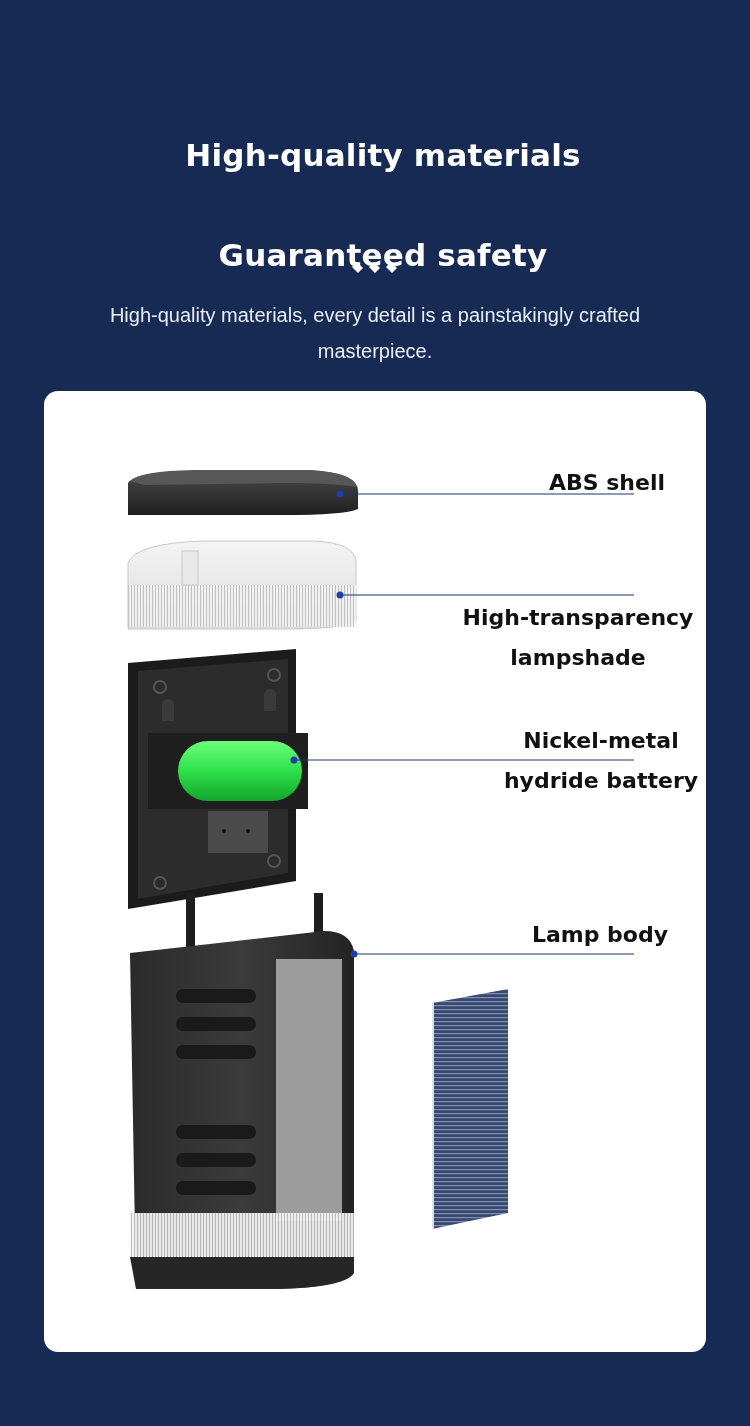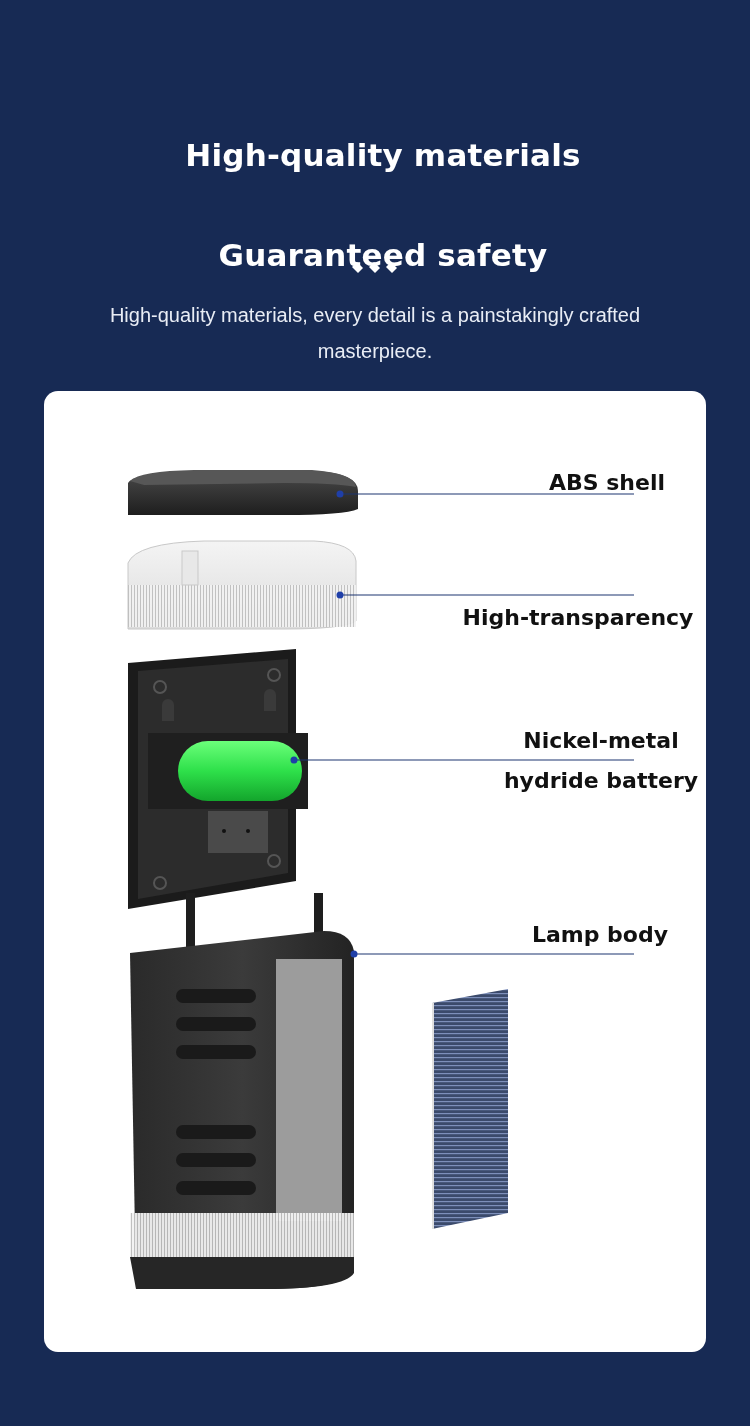--- a/index.html
+++ b/index.html
@@ -144,20 +144,21 @@
       <line x1="310" y1="563" x2="590" y2="563"></line>
       <circle cx="310" cy="563" r="3.5" fill="#1f3fa8" stroke="none"></circle>
     </g>
   </svg>
 
   <div class="label" style="left:470px; top:72px; width:186px;">
     <div>ABS shell</div>
   </div>
   <div class="label" style="left:414px; top:163px; width:240px;margin-top:44px;">
     <div>High-transparency</div>
+    <div>lampshade</div>
   </div>
   <div class="label" style="left:454px; top:330px; width:206px;">
     <div>Nickel-metal</div>
     <div>hydride battery</div>
   </div>
   <div class="label" style="left:474px; top:524px; width:164px;">
     <div>Lamp body</div>
   </div>
 </div>
 

